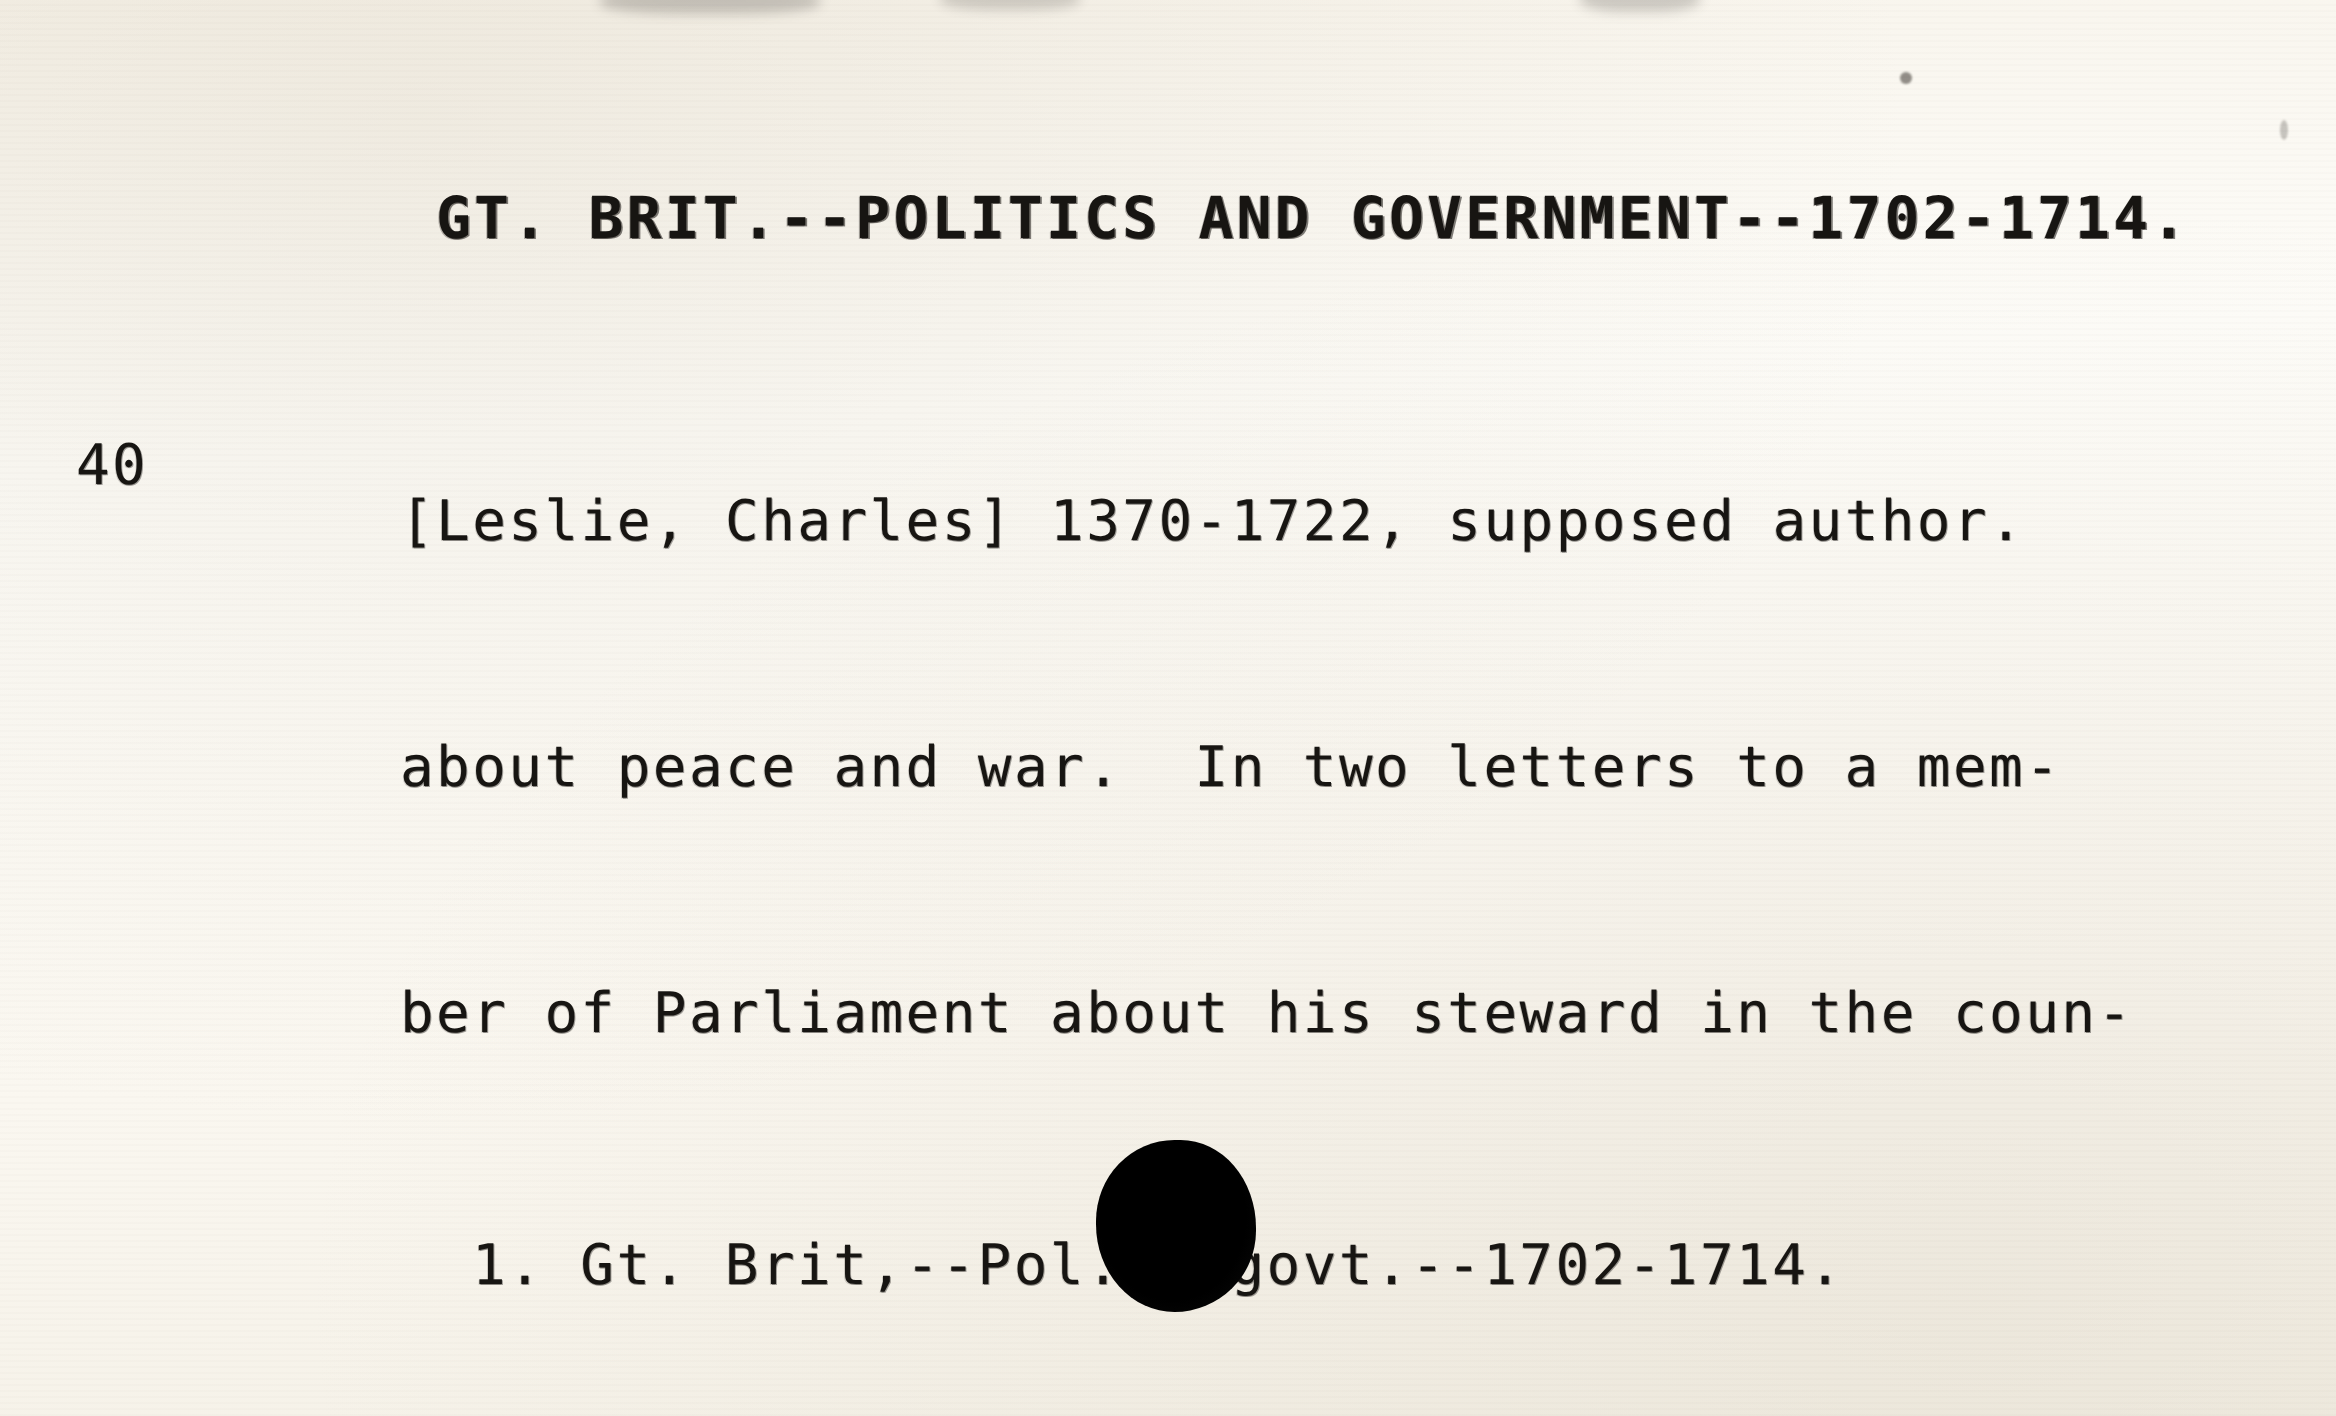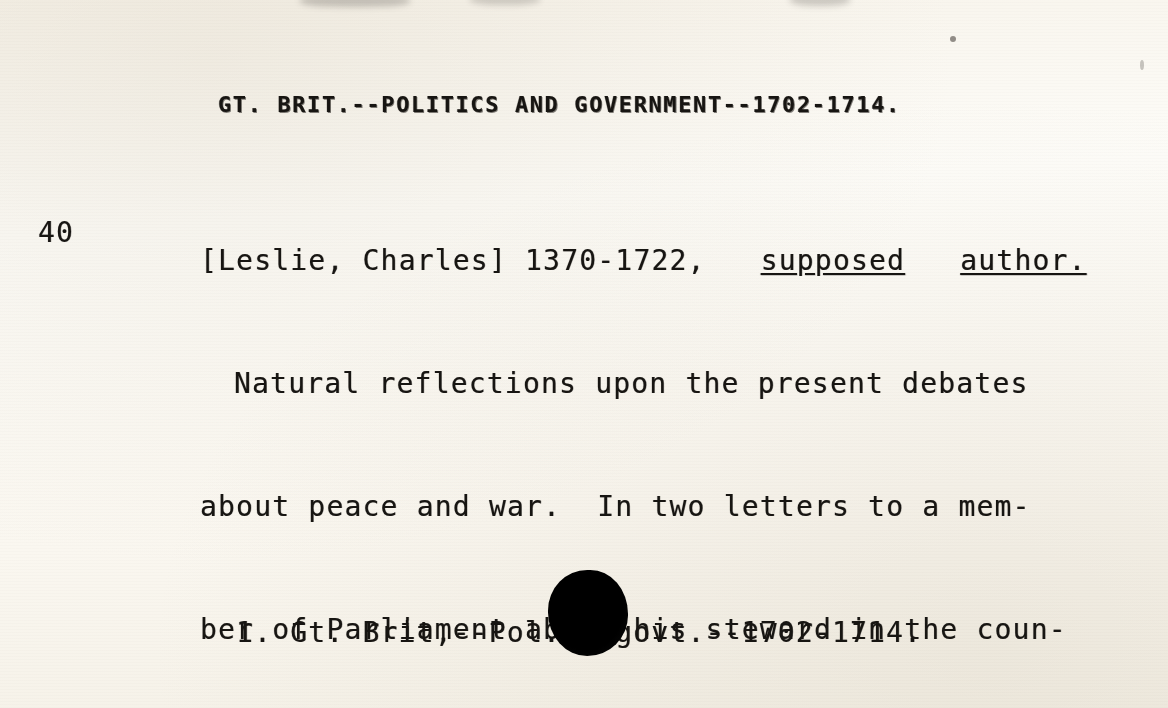--- a/index.html
+++ b/index.html
@@ -71,39 +71,39 @@
     font-size: 28px;
     line-height: 42px;
   }
   .callnum div { white-space: pre; }
 
   
   .heading {
     position: absolute;
     left: 218px;
     top: 92px;
-    font-size: 22px;
+    font-size: 29px;
     font-weight: bold;
     letter-spacing: 1.6px;
     text-shadow: 0.8px 0.5px 0px rgba(25,22,18,0.55), -0.5px 0.4px 0px rgba(35,30,26,0.3);
   }
 
   
   .body-block {
     position: absolute;
     left: 200px;
     top: 158px;
     width: 960px;
     font-size: 28px;
     line-height: 41px;
   }
   .line { white-space: pre; }
   .indent1 { padding-left: 34px; }
   .indent2 { padding-left: 36px; }
-  .u { text-decoration: underline; text-underline-offset: 3px; margin-left: 37px; }
+  .u { text-underline-offset: 3px; }
 
   
   .tracing {
     position: absolute;
     left: 200px;
     top: 530px;
     width: 960px;
     font-size: 28px;
     line-height: 41px;
   }
@@ -132,21 +132,20 @@
   <div class="speck" style="left:1140px; top:60px; width:4px; height:10px; opacity:.5;"></div>
 
   <div class="callnum tw">
     <div>40</div>
   </div>
 
   <div class="heading tw">GT. BRIT.--POLITICS AND GOVERNMENT--1702-1714.</div>
 
   <div class="body-block tw">
     <div class="line"><span>[Leslie, Charles] 1370-1722, </span><span class="u">supposed</span><span> </span><span class="u">author.</span></div>
-    <div class="line indent1">Natural reflections upon the present debates</div>
     <div class="line">about peace and war.  In two letters to a mem-</div>
     <div class="line">ber of Parliament about his steward in the coun-</div>
     
     
     
     
   </div>
 
   <div class="tracing tw">
     <div class="line indent2">1. Gt. Brit,--Pol. &amp; govt.--1702-1714.</div>

